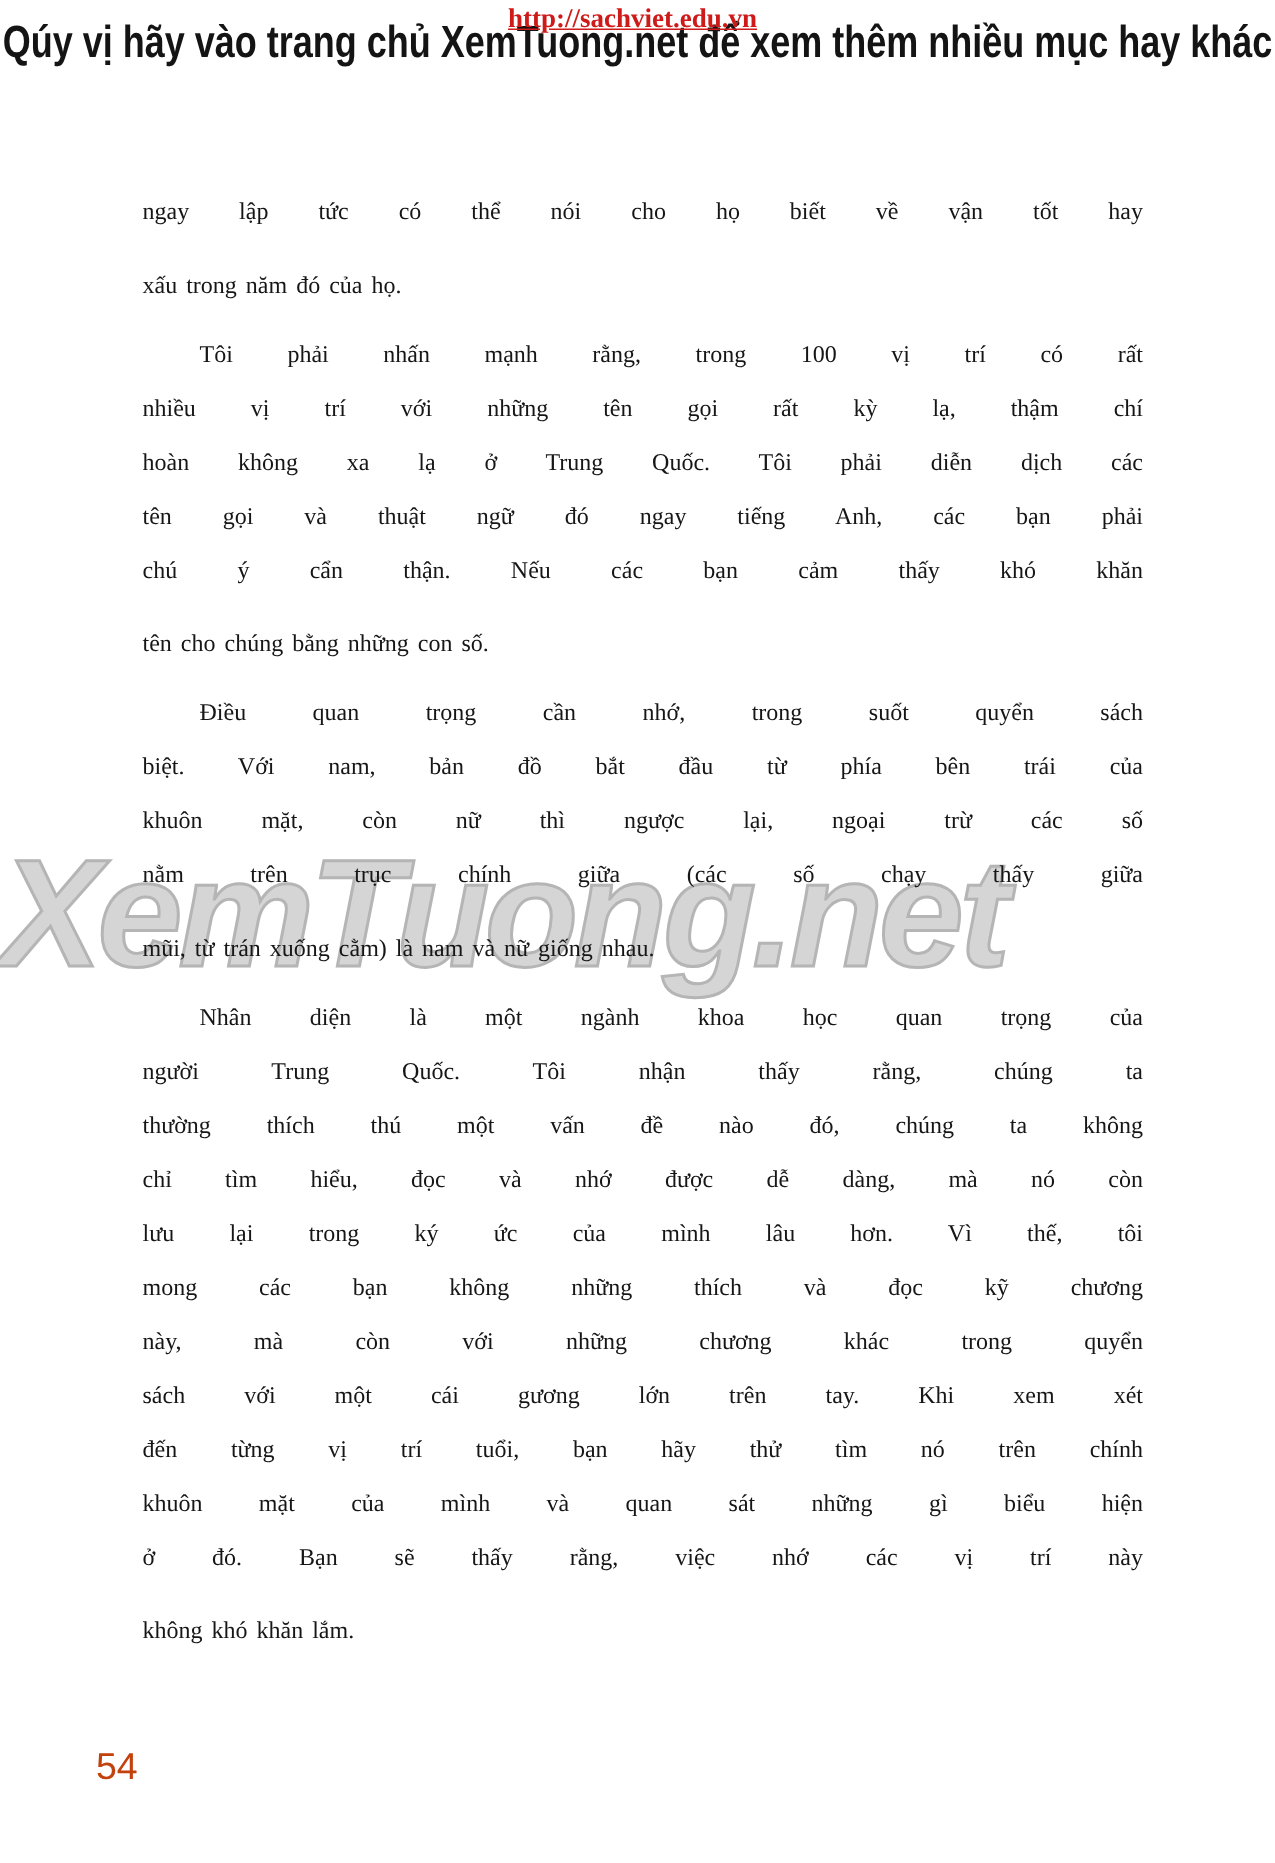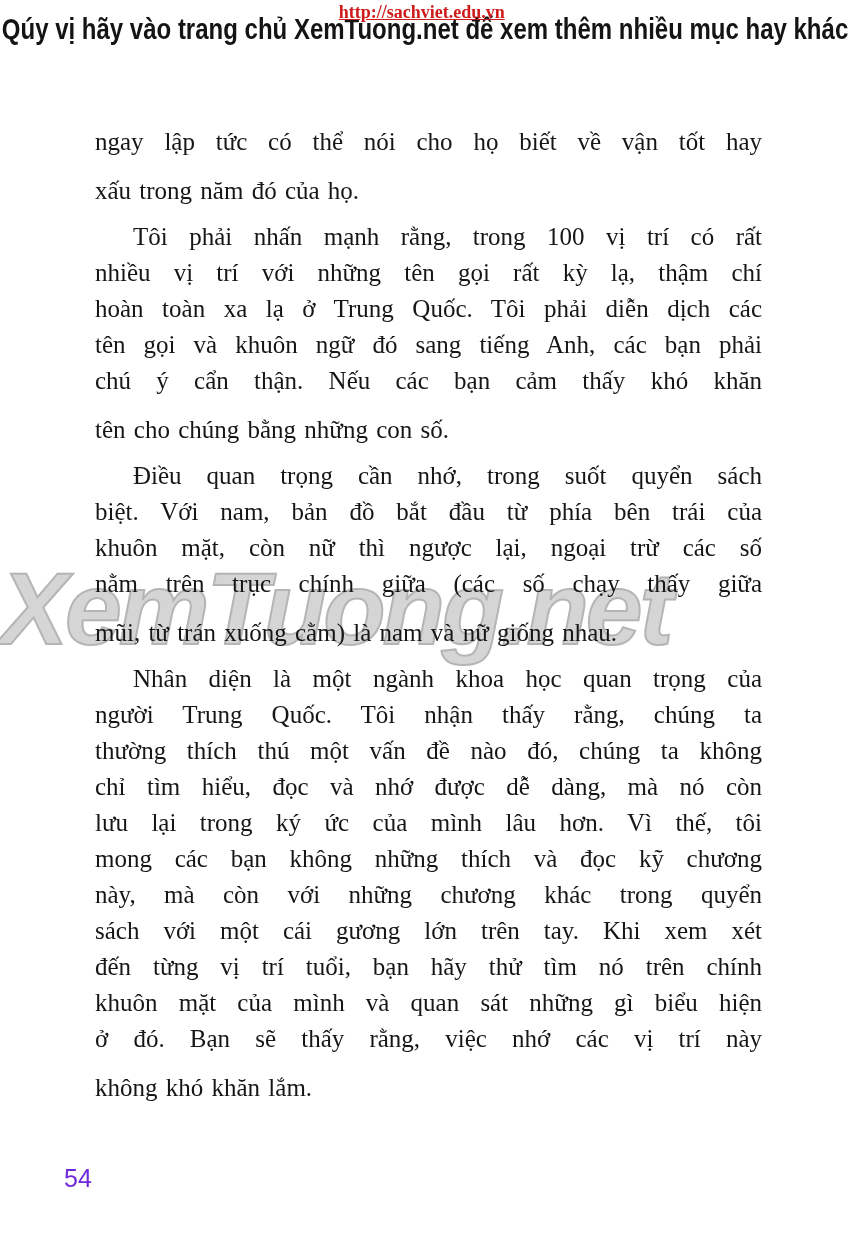--- a/index.html
+++ b/index.html
@@ -76,21 +76,21 @@
   }
 
   
   .textblock {
     position: absolute;
     left: 95px;
     top: 124px;
     width: 667px;
     z-index: 2;
     font-family: "Liberation Serif", serif;
-    font-size: 25px;
+    font-size: 16px;
     line-height: 36px;
     color: #161616;
     word-spacing: 2px;
   }
   .para {
     margin: 0 0 10px 0;
   }
   .line {
     text-align: justify;
     text-align-last: justify;
@@ -103,21 +103,21 @@
     padding-left: 38px;
   }
 
   
   .pagenum {
     position: absolute;
     left: 64px;
     top: 1164px;
     font-family: "Liberation Sans", sans-serif;
     font-size: 25px;
-    color: #6d28d9;
+    color: #c2410c;
     z-index: 2;
   }
 </style>
 </head>
 <body>
 
 <div class="page">
 
   <div class="header">
     <span class="notice">Qúy vị hãy vào trang chủ XemTuong.net để xem thêm nhiều mục hay khác</span>
@@ -128,22 +128,22 @@
   <div class="watermark">XemTuong.net</div>
 
   <div class="textblock" id="text-block">
       <div class="para">
         <div class="line">ngay lập tức có thể nói cho họ biết về vận tốt hay</div>
         <div class="line last">xấu trong năm đó của họ.</div>
       </div>
       <div class="para indent">
         <div class="line">Tôi phải nhấn mạnh rằng, trong 100 vị trí có rất</div>
         <div class="line">nhiều vị trí với những tên gọi rất kỳ lạ, thậm chí</div>
-        <div class="line">hoàn toàn xa lạ ở Trung Quốc. Tôi phải diễn dịch các</div>
-        <div class="line">tên gọi và khuôn ngữ đó sang tiếng Anh, các bạn phải</div>
+        <div class="line">hoàn không xa lạ ở Trung Quốc. Tôi phải diễn dịch các</div>
+        <div class="line">tên gọi và thuật ngữ đó ngay tiếng Anh, các bạn phải</div>
         <div class="line">chú ý cẩn thận. Nếu các bạn cảm thấy khó khăn</div>
         <div class="line last">tên cho chúng bằng những con số.</div>
       </div>
       <div class="para indent">
         <div class="line">Điều quan trọng cần nhớ, trong suốt quyển sách</div>
         <div class="line">biệt. Với nam, bản đồ bắt đầu từ phía bên trái của</div>
         <div class="line">khuôn mặt, còn nữ thì ngược lại, ngoại trừ các số</div>
         <div class="line">nằm trên trục chính giữa (các số chạy thấy giữa</div>
         <div class="line last">mũi, từ trán xuống cằm) là nam và nữ giống nhau.</div>
       </div>

